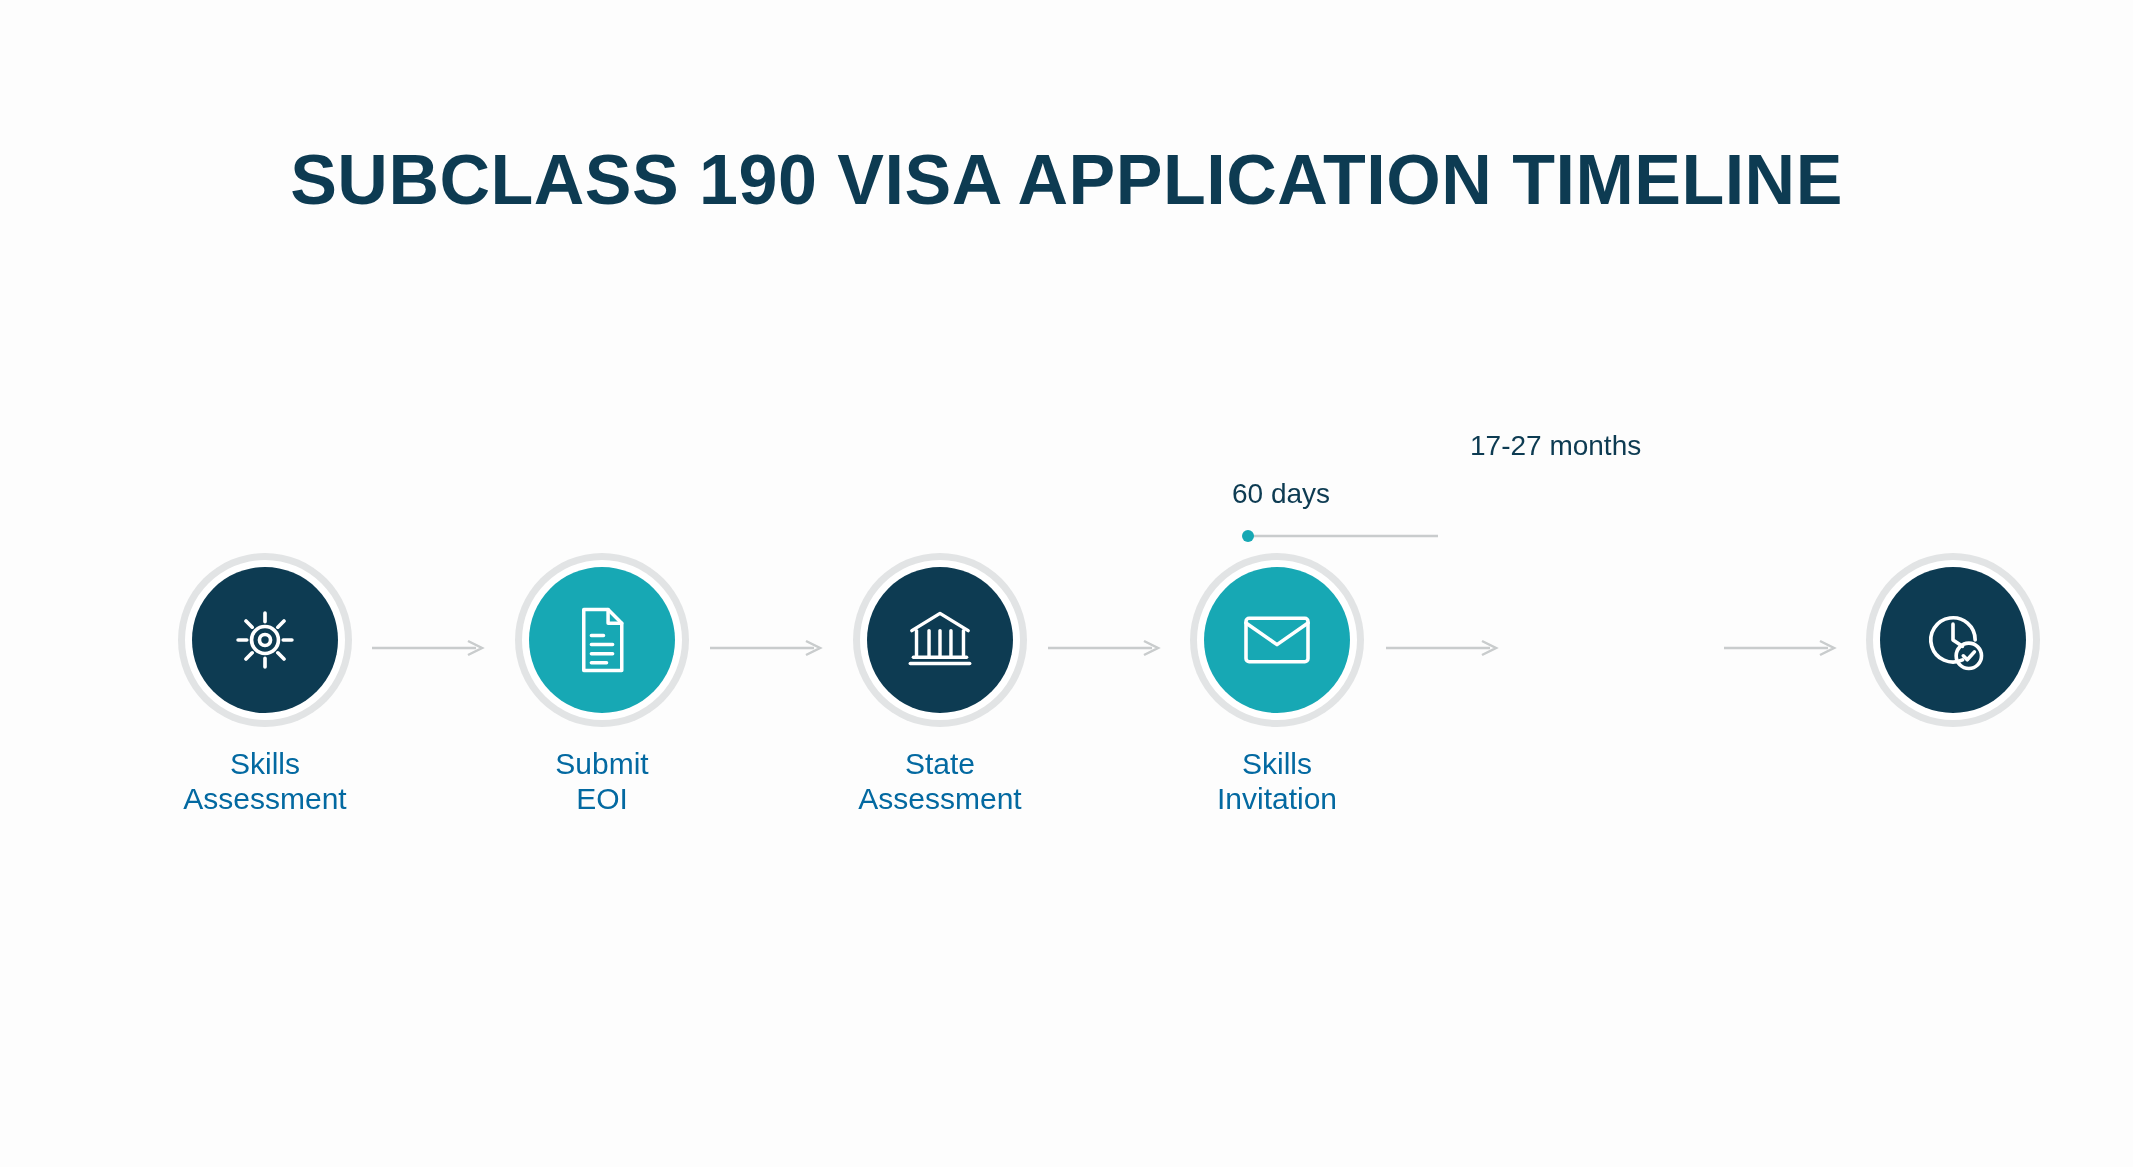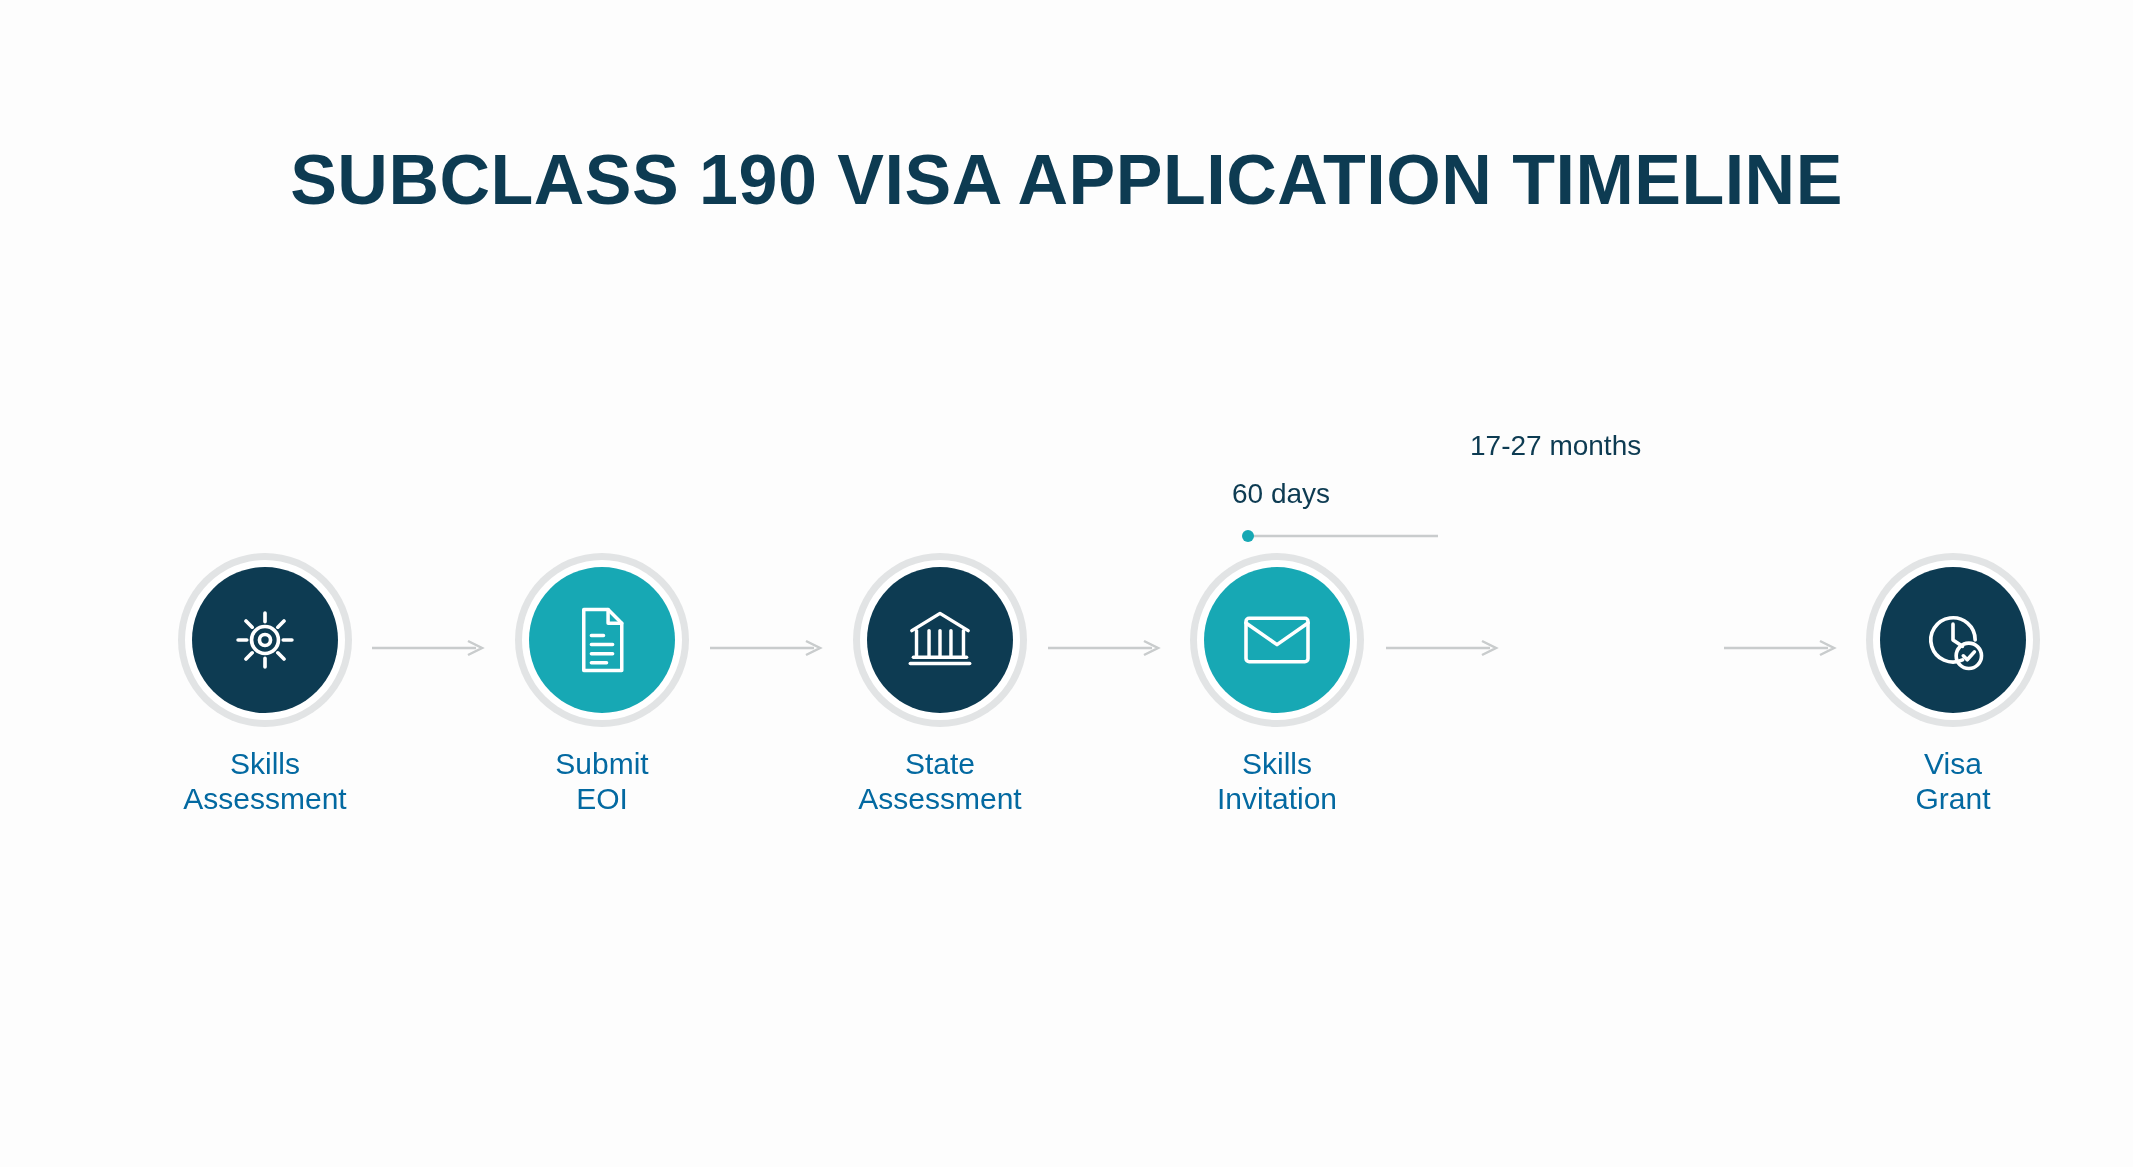--- a/index.html
+++ b/index.html
@@ -218,18 +218,16 @@
           <span>
             <svg width="76" height="76" viewBox="0 0 48 48" fill="none" stroke="#ffffff" stroke-width="2.3" stroke-linecap="round" stroke-linejoin="round">
               <path d="M38 24a14 14 0 1 0-8 12.6"></path>
               <path d="M24 14v10l6 4"></path>
               <circle cx="34" cy="34" r="8"></circle>
               <path d="M30.5 34l2.5 2.5 4.5-5"></path>
             </svg>
           </span>
         </div>
       </div>
-      <div class="step-label">Visa
-Grant</div>
     </div>
 
   </div>
 </div>
 
 </body></html>

